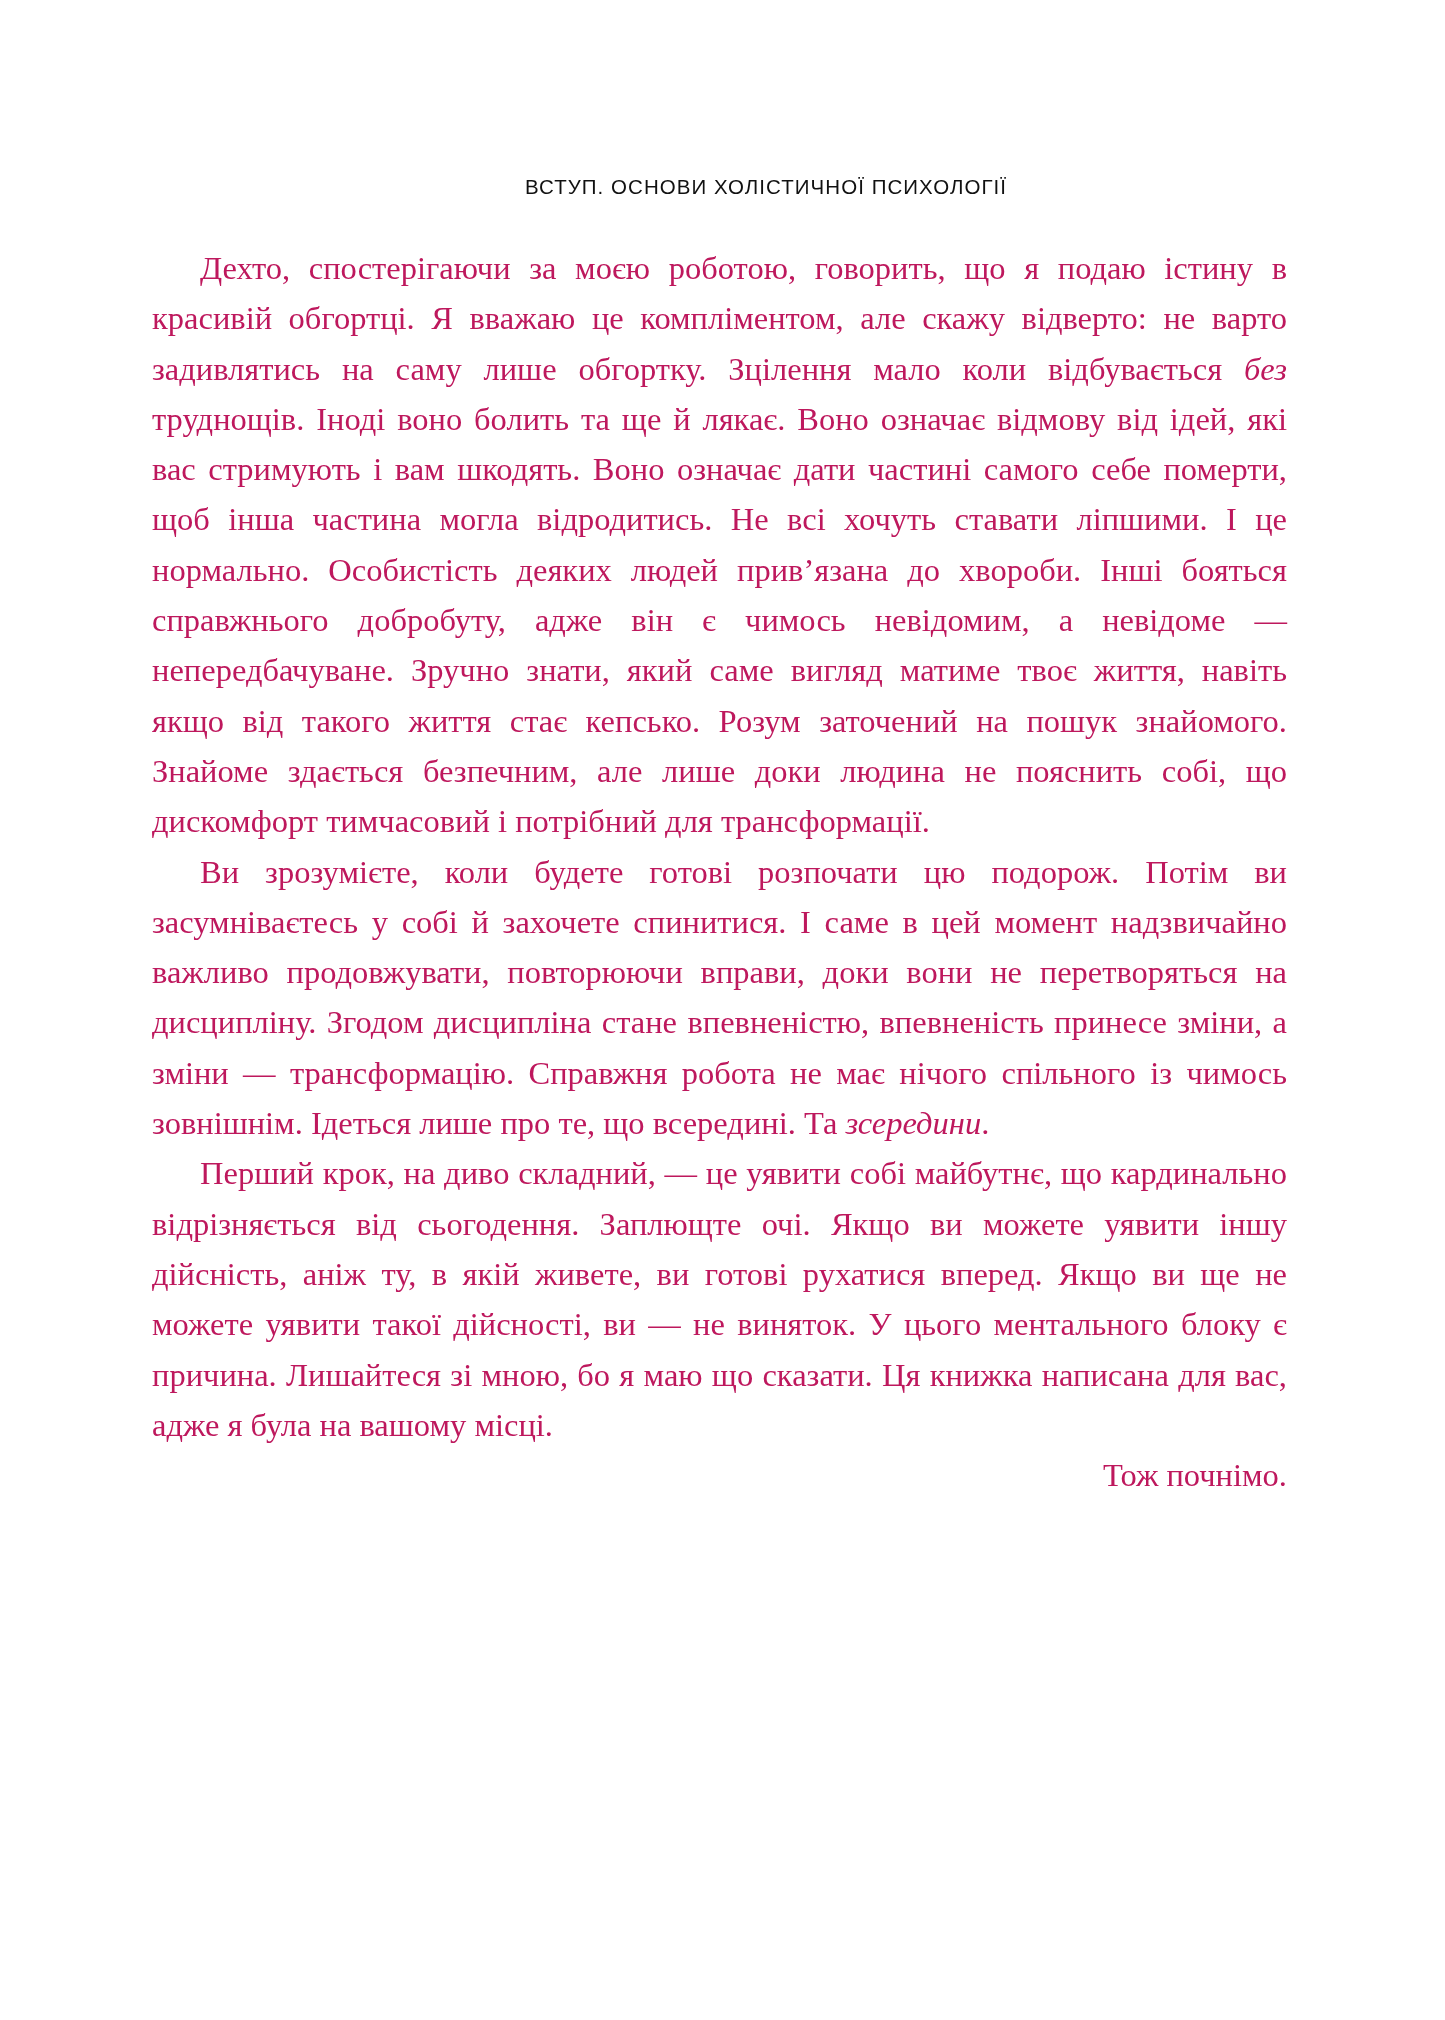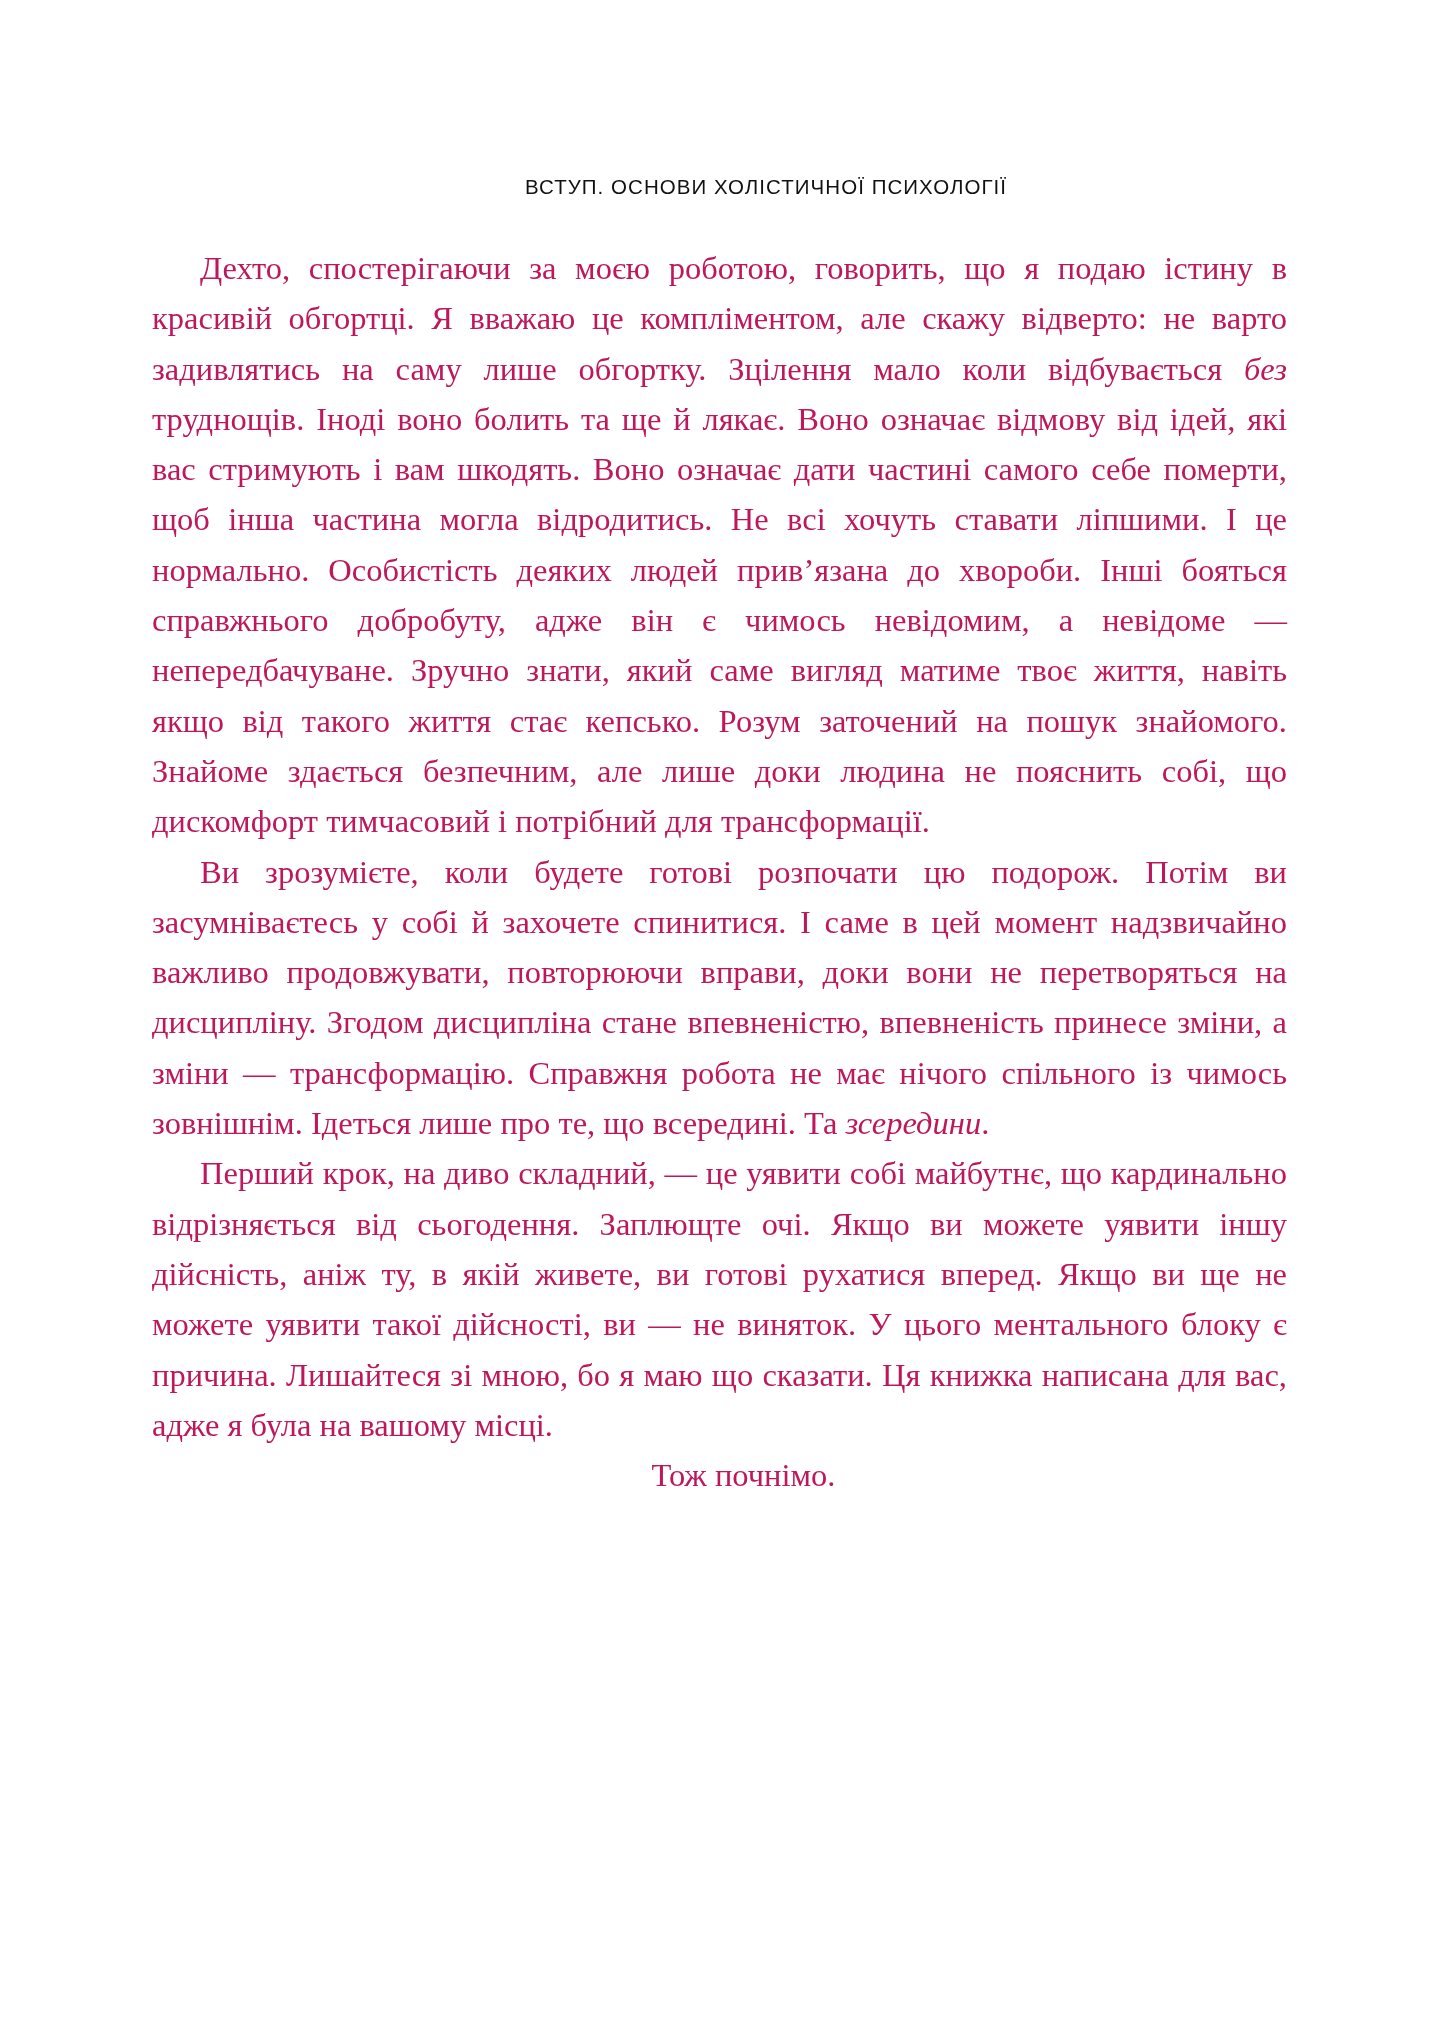--- a/index.html
+++ b/index.html
@@ -46,21 +46,21 @@
     line-height: 50.3px;
     text-align: justify;
     text-justify: inter-word;
     color: #be185d;
   }
   .body-text p {
     margin: 0;
     text-indent: 48px;
   }
   .body-text p:last-child {
-    text-align: center;
+    text-align: right;
   }
   em {
     font-style: italic;
   }
 </style>
 </head>
 <body>
 
 <div class="page">
 

